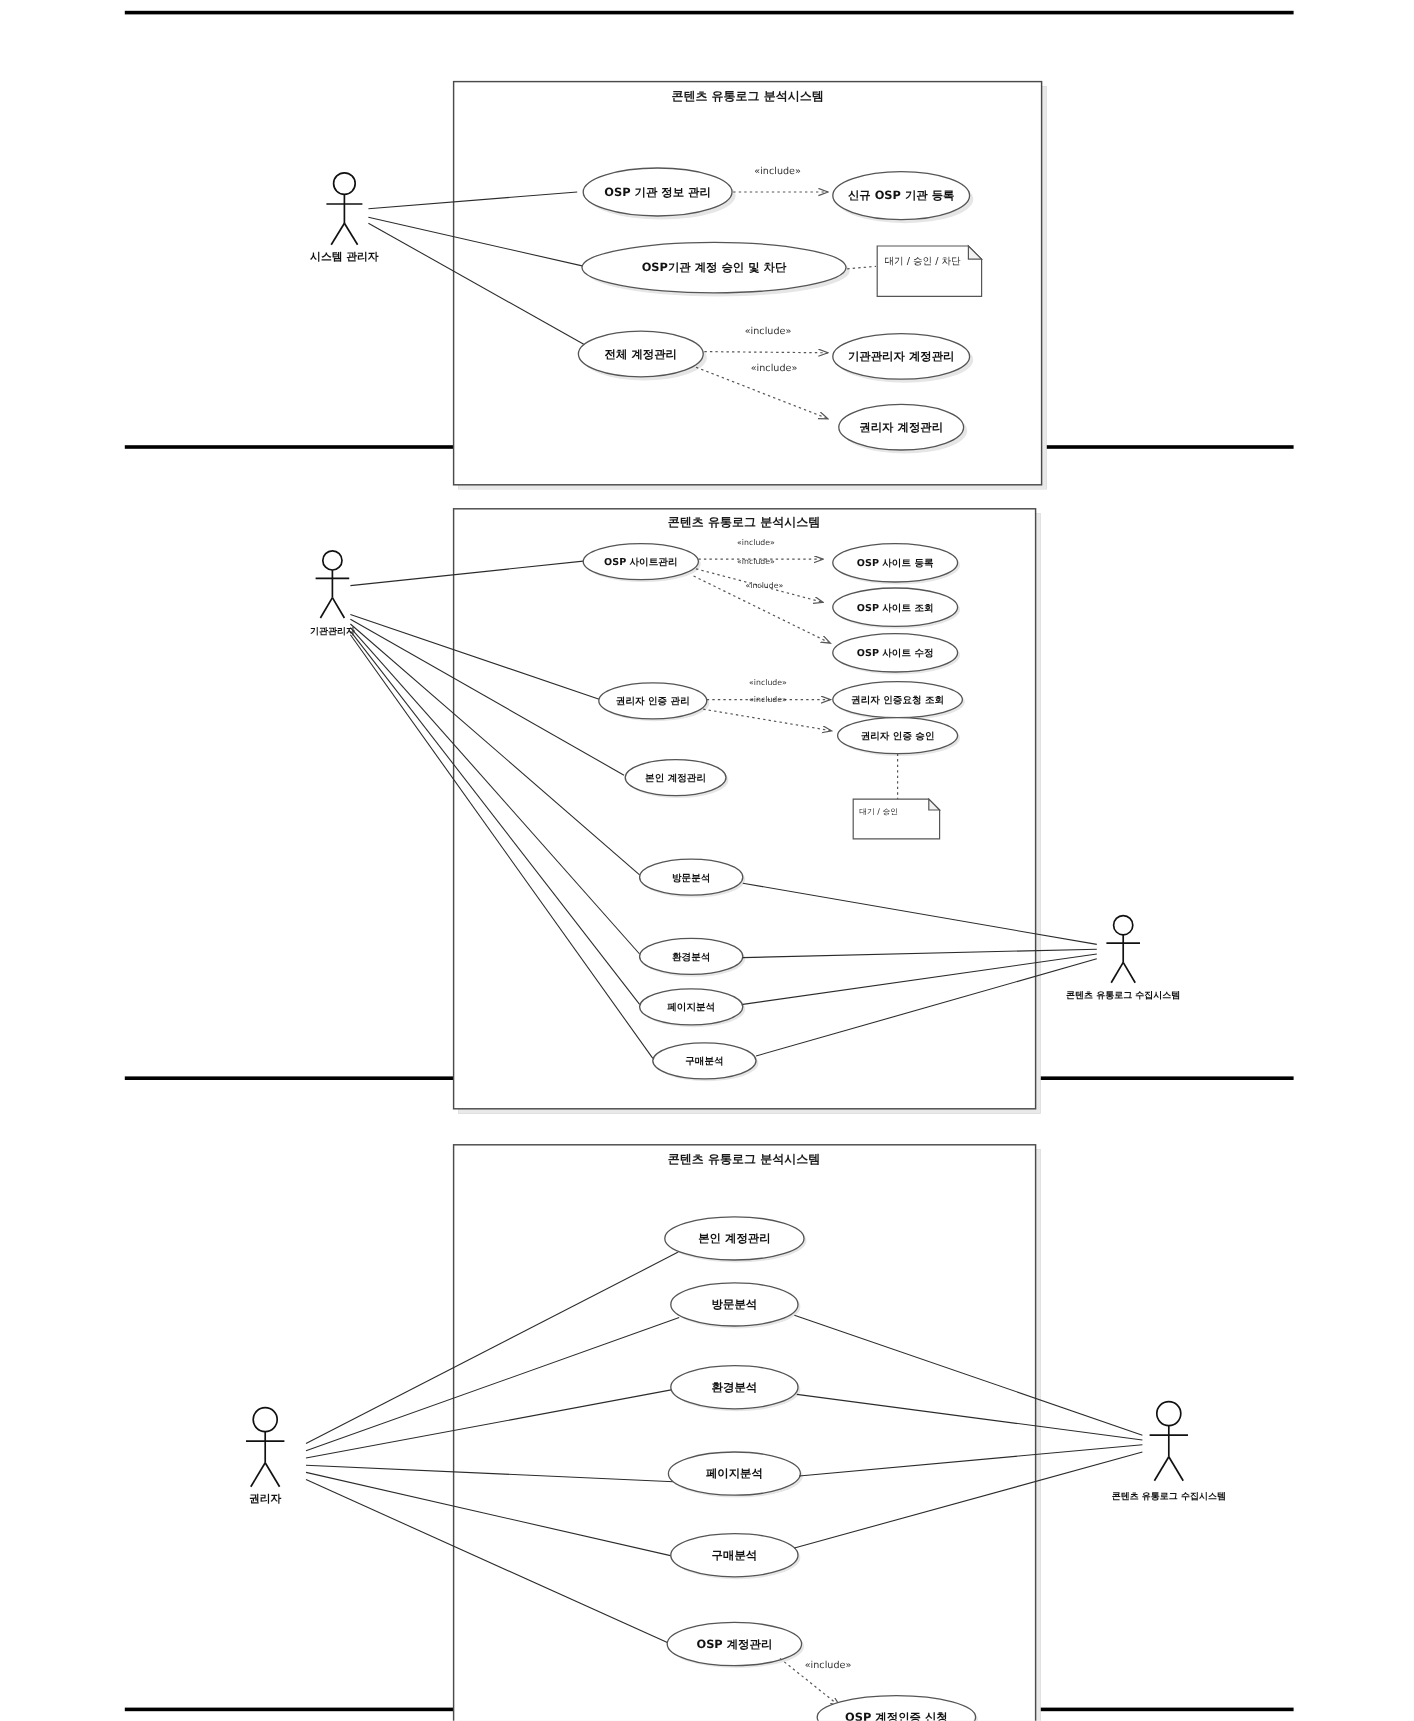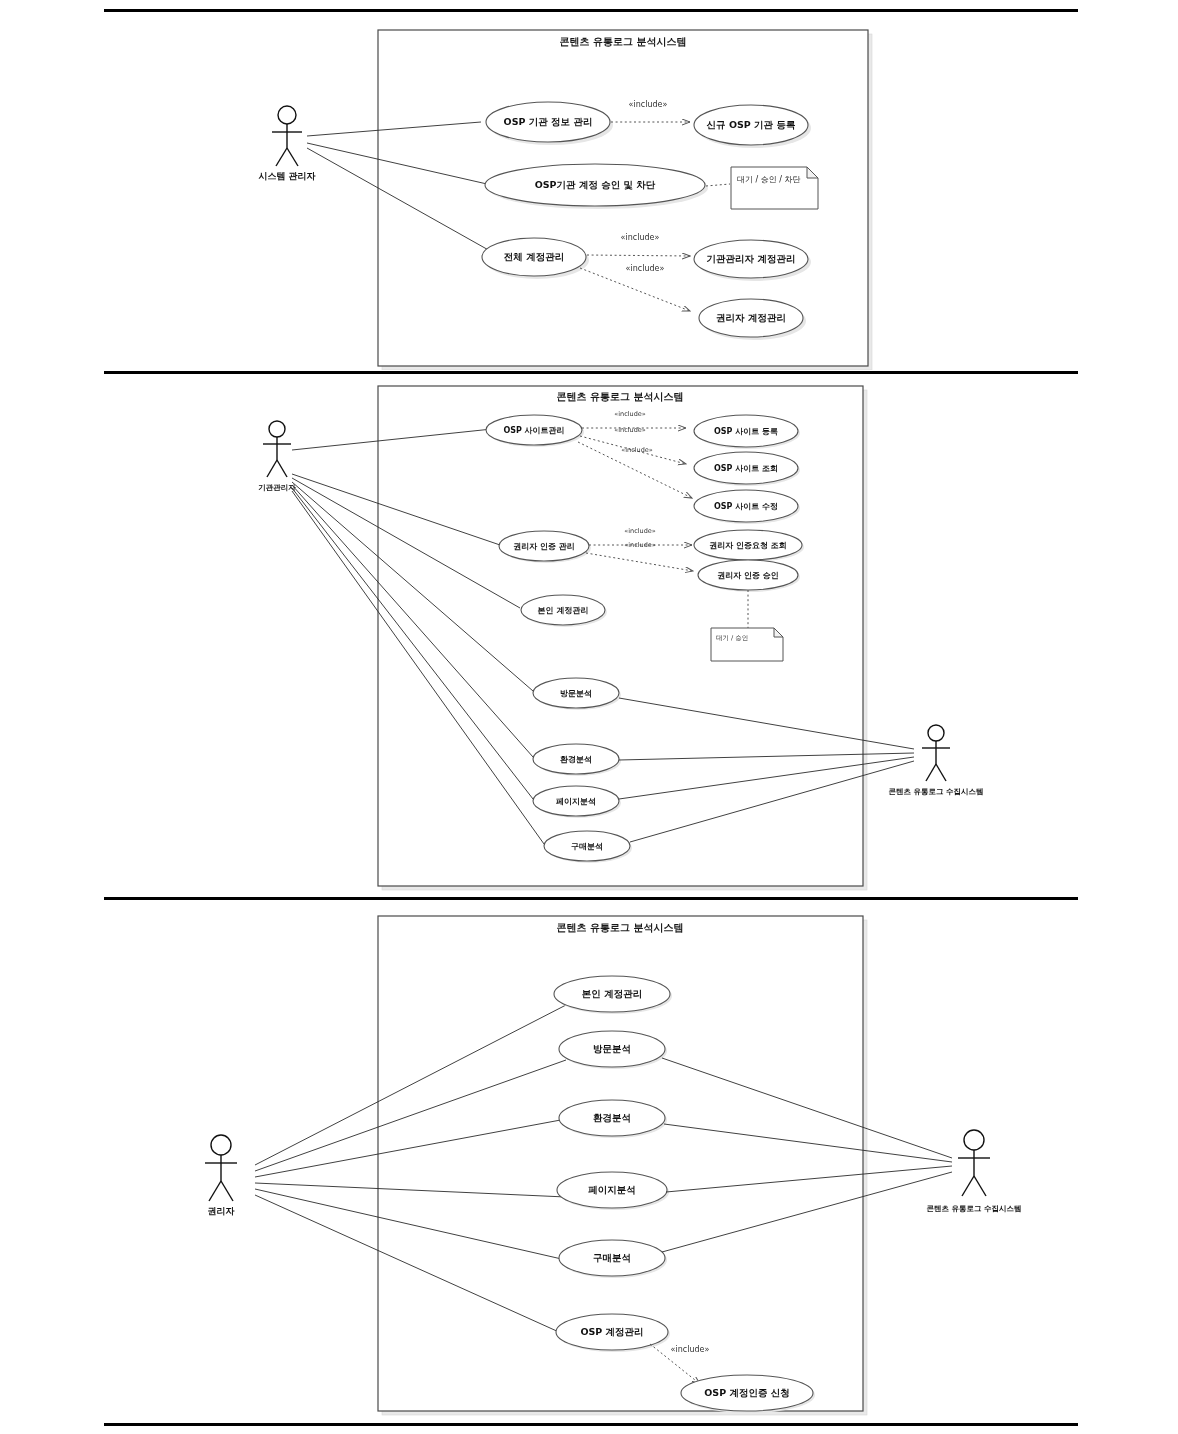--- a/index.html
+++ b/index.html
@@ -19,21 +19,21 @@
     height: 3px;
     background: #000;
   }
   .rule-1 { top: 9px; }
   .rule-2 { top: 371px; }
   .rule-3 { top: 897px; }
   .rule-4 { top: 1423px; }
 
   .figure {
     position: absolute;
-    left: 0; width: 1178px;
+    left: 0; width: 1178px; margin-top: 38px;
   }
   .fig-1 { top: 12px;  height: 358px; }
   .fig-2 { top: 374px; height: 522px; }
   .fig-3 { top: 900px; height: 522px; }
 
   .fig-svg { display: block; width: 1178px; height: 100%; }
 
   
   text { font-family: "DejaVu Sans", "Liberation Sans", sans-serif; }
   .sys-title { font-size: 10px; font-weight: bold; fill: #1a1a1a; }

